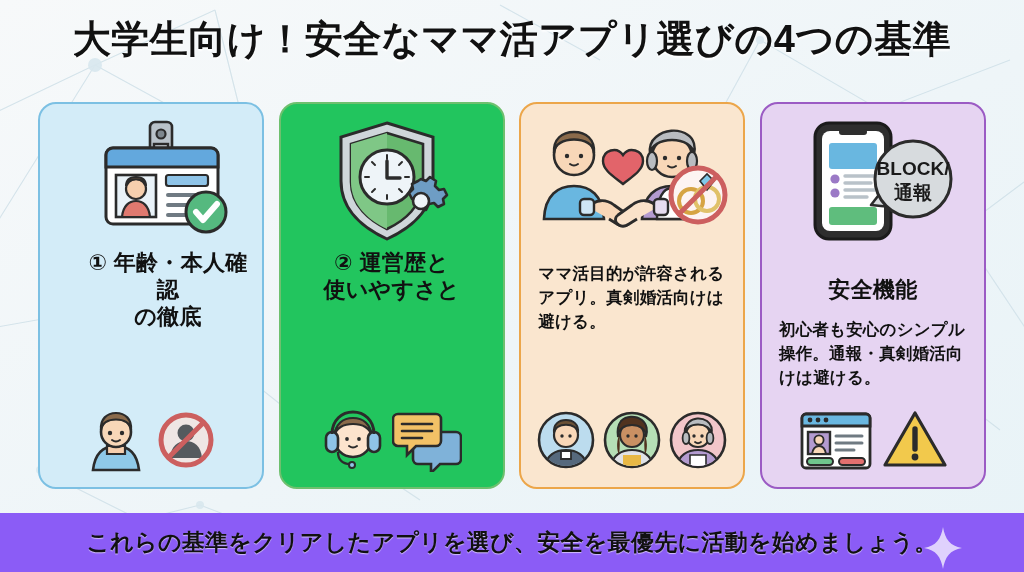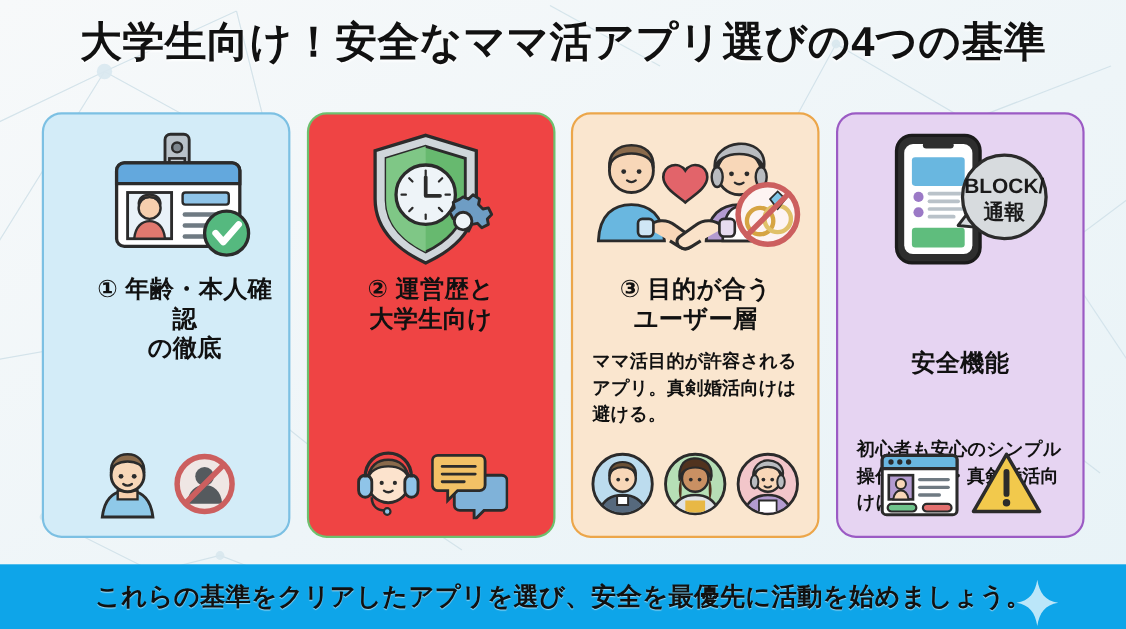--- a/index.html
+++ b/index.html
@@ -33,23 +33,23 @@
   }
   .card {
     width:226px; height:387px;
     border-radius:18px;
     border:2px solid #000;
     display:flex; flex-direction:column; align-items:center;
     padding:12px 10px 10px 10px;
     position:relative;
   }
   .card.c1 { background:#d3ecf8; border-color:#7cc0e3;padding-left:44px; }
-  .card.c2 { background:#ef4444; border-color:#6ec06e; }
+  .card.c2 { background:#22c55e; border-color:#6ec06e; }
   .card.c3 { background:#fae6cf; border-color:#eca64a; }
-  .card.c4 { background:#e6d4f2; border-color:#9b5bc4;gap:40px; }
+  .card.c4 { background:#e6d4f2; border-color:#9b5bc4; }
 
   .icon-zone {
     height:132px; width:100%;
     display:flex; align-items:center; justify-content:center;
   }
   .card-title {
     font-size:22px; font-weight:900; color:#111;
     line-height:1.22; text-align:center;
     margin-top:2px;
     letter-spacing:0.3px;
@@ -62,21 +62,21 @@
   }
   .bottom-zone {
     position:absolute; left:0; bottom:10px; width:100%;
     height:74px;
     display:flex; align-items:center; justify-content:center; gap:8px;
   }
 
   
   .footer {
     position:absolute; left:0; top:513px; width:1024px; height:59px;
-    background:#0ea5e9;
+    background:#8b5cf6;
     display:flex; align-items:center; justify-content:center;
     z-index:3;
   }
   .footer-text {
     font-size:23px; font-weight:900; color:#111;
     letter-spacing:0.3px;
     text-shadow:0 1px 1px rgba(255,255,255,0.6);
     white-space:nowrap;
   }
   .sparkle { position:absolute; right:58px; top:12px; }
@@ -197,21 +197,21 @@
           </g>
           <path d="M66 42v17h13" fill="none" stroke="#2b2b2b" stroke-width="3.4" stroke-linecap="round" stroke-linejoin="round"></path>
           <g transform="translate(100,82)">
             <path d="M0-22l5 2 4-4 6 4-1 5 4 4 5-1 3 6-4 4 1 5-6 3-4-4-5 1-3 6-6-3 1-5-4-4-5 1-3-6 4-4-1-5 6-3z" fill="#6e9dc4" stroke="#2b2b2b" stroke-width="2.6" stroke-linejoin="round"></path>
             <circle cx="0" cy="0" r="8" fill="#eef4f8" stroke="#2b2b2b" stroke-width="2.6"></circle>
           </g>
         </svg>
       </div>
       <div class="card-title">
         <span>② 運営歴と</span><br>
-        <span>大学生向け</span>
+        <span>使いやすさと</span>
       </div>
       <div class="bottom-zone">
         <svg width="62" height="64" viewBox="0 0 62 64">
           <circle cx="31" cy="30" r="19" fill="#fce3cd" stroke="#2b2b2b" stroke-width="2.6"></circle>
           <path d="M13 28c0-16 36-16 36 0 0-12-8-18-18-18s-18 6-18 18z" fill="#8a6a4b" stroke="#2b2b2b" stroke-width="2.2"></path>
           <rect x="4" y="24" width="12" height="20" rx="6" fill="#8fc4e8" stroke="#2b2b2b" stroke-width="2.6"></rect>
           <rect x="46" y="24" width="12" height="20" rx="6" fill="#8fc4e8" stroke="#2b2b2b" stroke-width="2.6"></rect>
           <path d="M10 26c0-14 10-22 21-22s21 8 21 22" fill="none" stroke="#2b2b2b" stroke-width="3"></path>
           <path d="M16 44c0 9 6 12 12 12" fill="none" stroke="#2b2b2b" stroke-width="2.4"></path>
           <circle cx="30" cy="57" r="3" fill="#8fc4e8" stroke="#2b2b2b" stroke-width="2"></circle>
@@ -261,24 +261,20 @@
 
           <g transform="translate(166,76)">
             <circle cx="0" cy="0" r="26" fill="#fdf4f2"></circle>
             <circle cx="-7" cy="6" r="12" fill="none" stroke="#d6a443" stroke-width="4"></circle>
             <circle cx="9" cy="4" r="12" fill="none" stroke="#e0c169" stroke-width="4"></circle>
             <path d="M2-14l7-7 7 7-7 9z" fill="#7fc7e8" stroke="#2b2b2b" stroke-width="1.6"></path>
             <circle cx="0" cy="0" r="27" fill="none" stroke="#cc5f5f" stroke-width="5"></circle>
             <path d="M-19 19L19-19" stroke="#cc5f5f" stroke-width="5" stroke-linecap="round"></path>
           </g>
         </svg>
-      </div>
-      <div class="card-title">
-        <span>③ 目的が合う</span><br>
-        <span>ユーザー層</span>
       </div>
       <div class="card-body">ママ活目的が許容されるアプリ。真剣婚活向けは避ける。</div>
       <div class="bottom-zone">
         <svg width="58" height="58" viewBox="0 0 58 58">
           <circle cx="29" cy="29" r="27" fill="#bcdcee" stroke="#2b2b2b" stroke-width="2.6"></circle>
           <clipPath id="cl1">
               <circle cx="29" cy="29" r="26"></circle>
             </clipPath>
           <g clip-path="url(#cl1)">
             <path d="M6 62c2-17 11-23 23-23s21 6 23 23z" fill="#56697d" stroke="#2b2b2b" stroke-width="2.2"></path>

